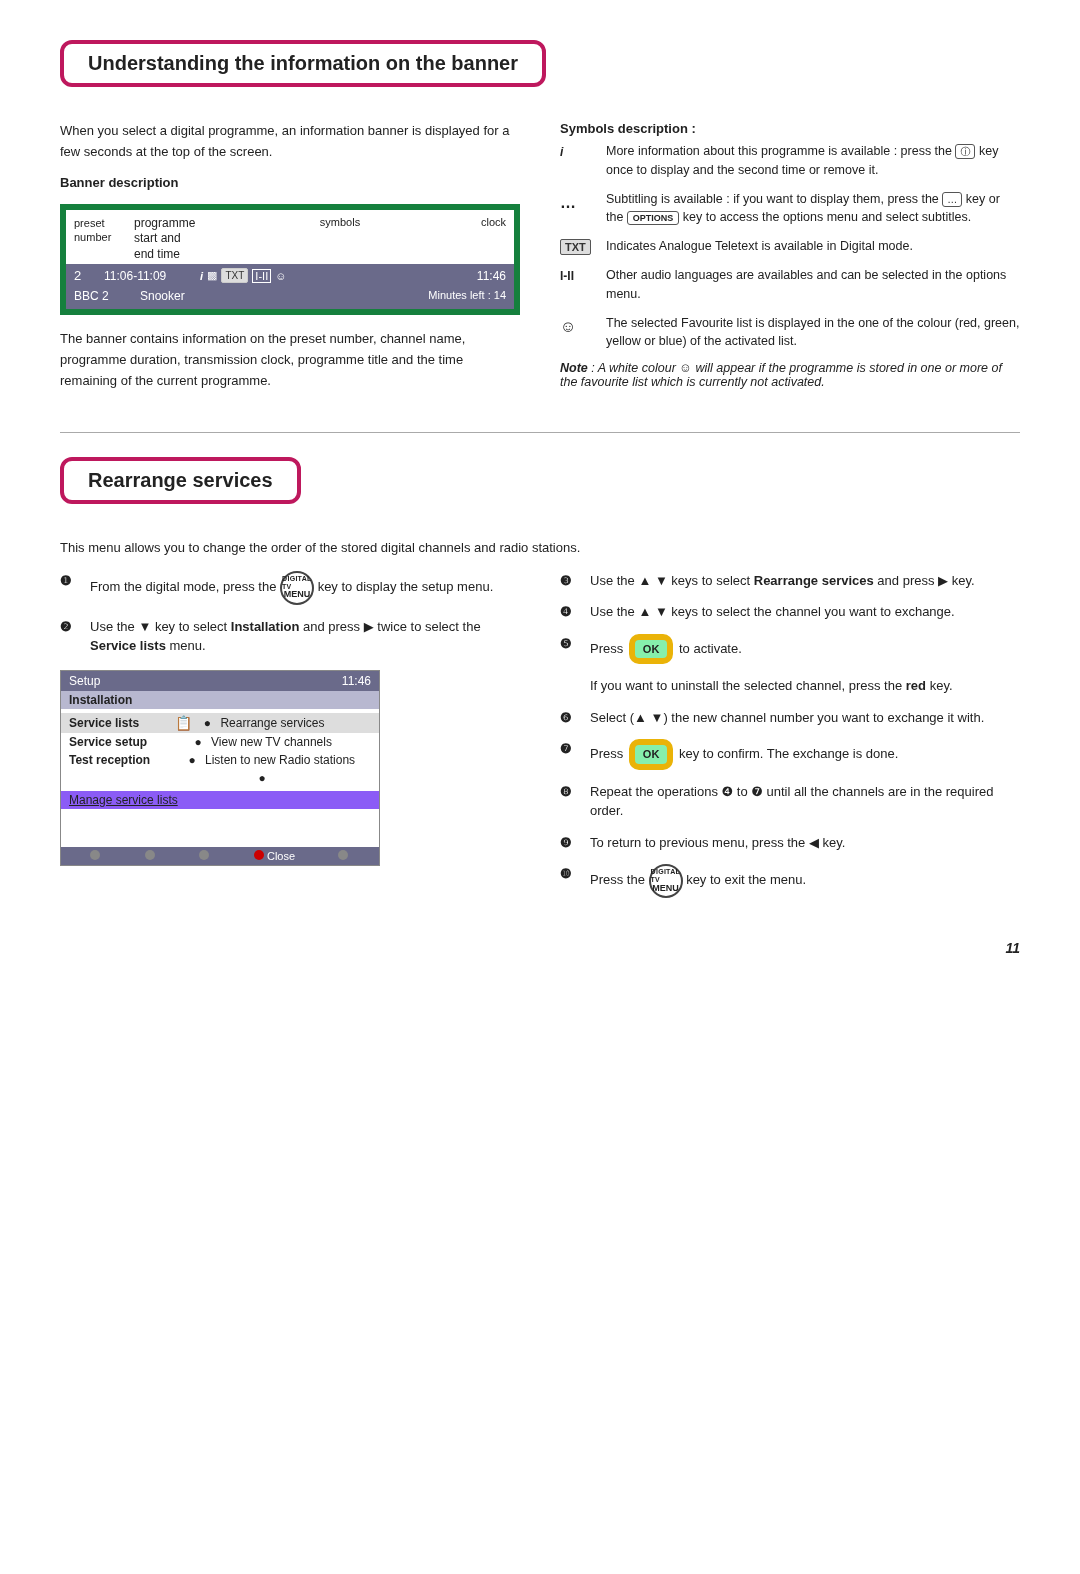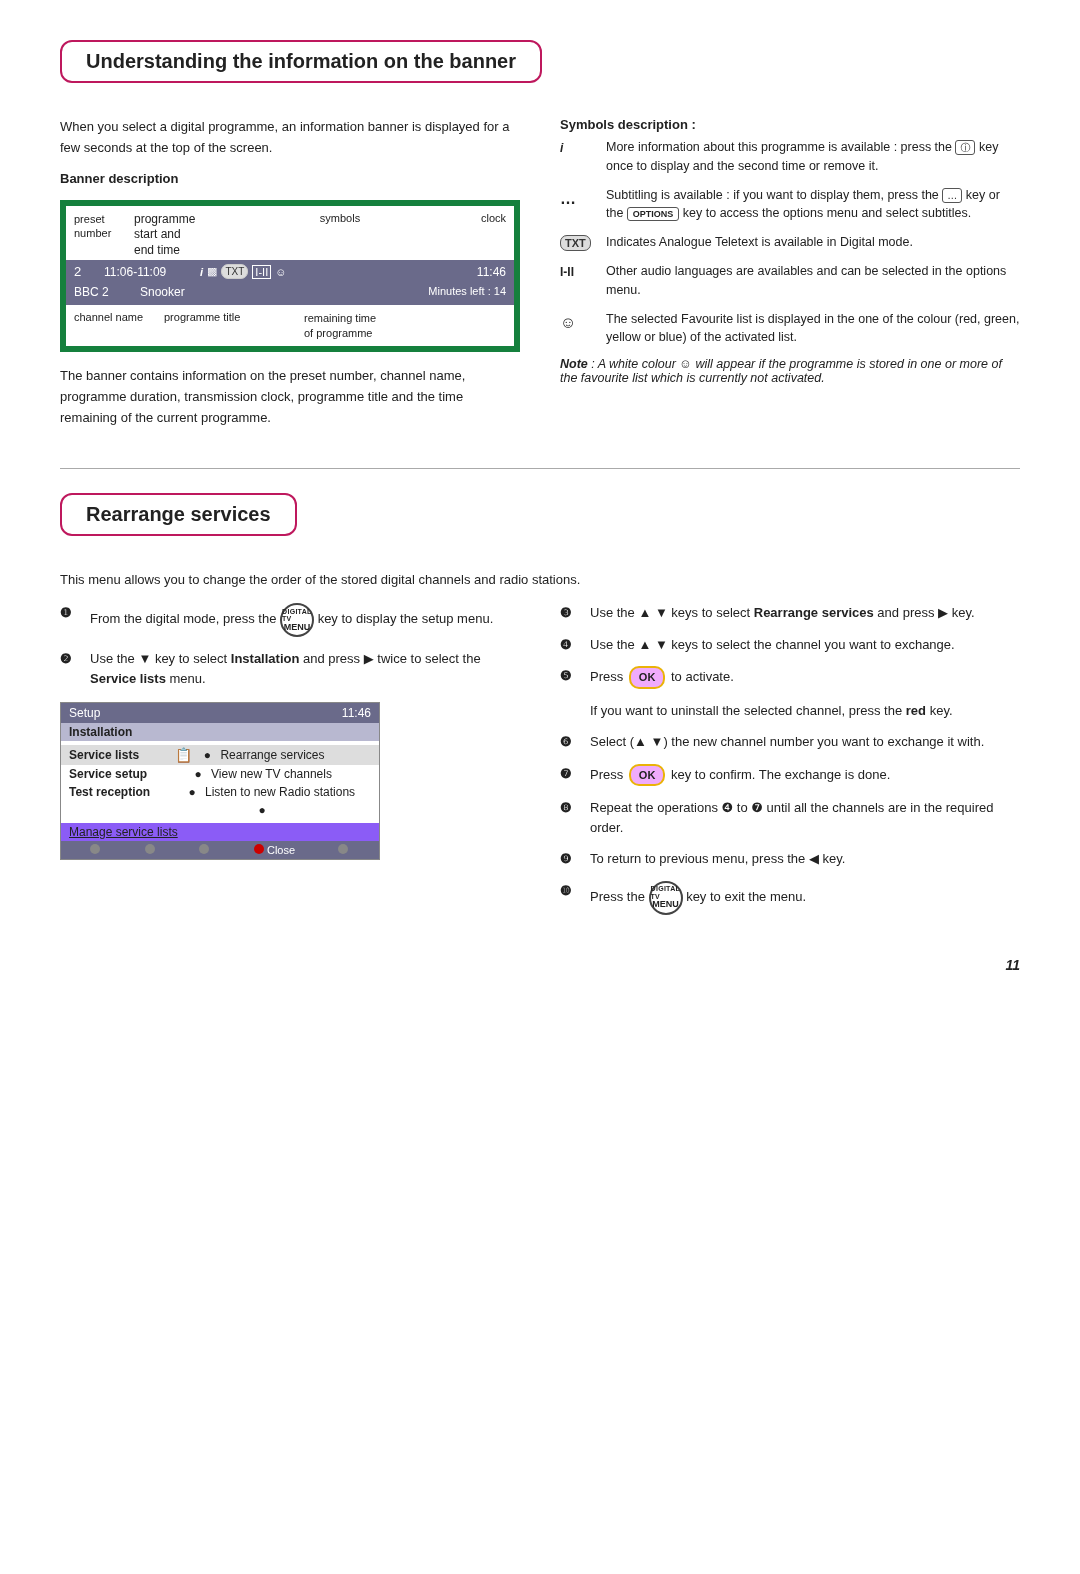--- a/index.html
+++ b/index.html
@@ -8,21 +8,21 @@
       font-size: 13px;
       color: #222;
       background: #fff;
       width: 1080px;
       min-height: 1574px;
       padding: 40px 60px;
     }
 
     
     .section-title {
-      border: 2px solid #be185d;
+      border: 4px solid #be185d;
       border-radius: 12px;
       display: inline-block;
       padding: 8px 24px;
       font-size: 20px;
       font-weight: bold;
       margin-bottom: 18px;
       background: #fff;
     }
 
     .section-header {
@@ -103,21 +103,21 @@
     .banner-bot-title { width: 140px; font-size: 11px; }
     .banner-bot-remaining { font-size: 11px; line-height: 1.3; }
 
     
     .sym-box {
       border: 1px solid #ccc;
       padding: 1px 3px;
       font-size: 10px;
       background: #ddd;
       color: #333;
-      border-radius: 7px;
+      border-radius: 2px;
     }
 
     
     .sym-list {
       list-style: none;
       padding: 0;
     }
     .sym-list li {
       display: flex;
       gap: 10px;
@@ -224,44 +224,45 @@
       text-decoration: underline;
     }
     .menu-footer-bar {
       background: #6a6a8a;
       color: #fff;
       display: flex;
       align-items: center;
       justify-content: space-around;
       padding: 3px 8px;
       font-size: 11px;
+      margin-top: 38px;
     }
     .footer-dot {
       display: inline-flex;
       align-items: center;
       justify-content: center;
       width: 12px;
       height: 12px;
       border-radius: 50%;
       background: #888;
       margin-right: 2px;
     }
     .footer-dot.red { background: #c00; }
 
     
     .btn-ok {
       display: inline-flex;
       align-items: center;
       justify-content: center;
-      border: 2px solid #eab308;
+      border: 6px solid #eab308;
       border-radius: 10px;
       padding: 1px 8px;
       font-size: 11px;
       font-weight: bold;
-      background: #f0abfc;
+      background: #86efac;
       margin: 0 2px;
     }
 
     
     .note-italic {
       font-style: italic;
       font-size: 12.5px;
       margin-top: 6px;
     }
 
@@ -311,25 +312,20 @@
           </span>
           <span class="banner-clock">11:46</span>
         </div>
 
         <div class="banner-row-channel">
           <span class="banner-ch-name">BBC 2</span>
           <span class="banner-ch-title">Snooker</span>
           <span class="banner-minutes">Minutes left : 14</span>
         </div>
 
-        <div class="banner-labels-bottom">
-          <div class="banner-bot-ch">channel name</div>
-          <div class="banner-bot-title">programme title</div>
-          <div class="banner-bot-remaining">remaining time<br>of programme</div>
-        </div>
       </div>
 
       <p class="body-text">The banner contains information on the preset number, channel name, programme duration, transmission clock, programme title and the time remaining of the current programme.</p>
     </div>
 
     <div class="col-right">
       <div class="bold-label">Symbols description :</div>
 
       <ul class="sym-list">
 

